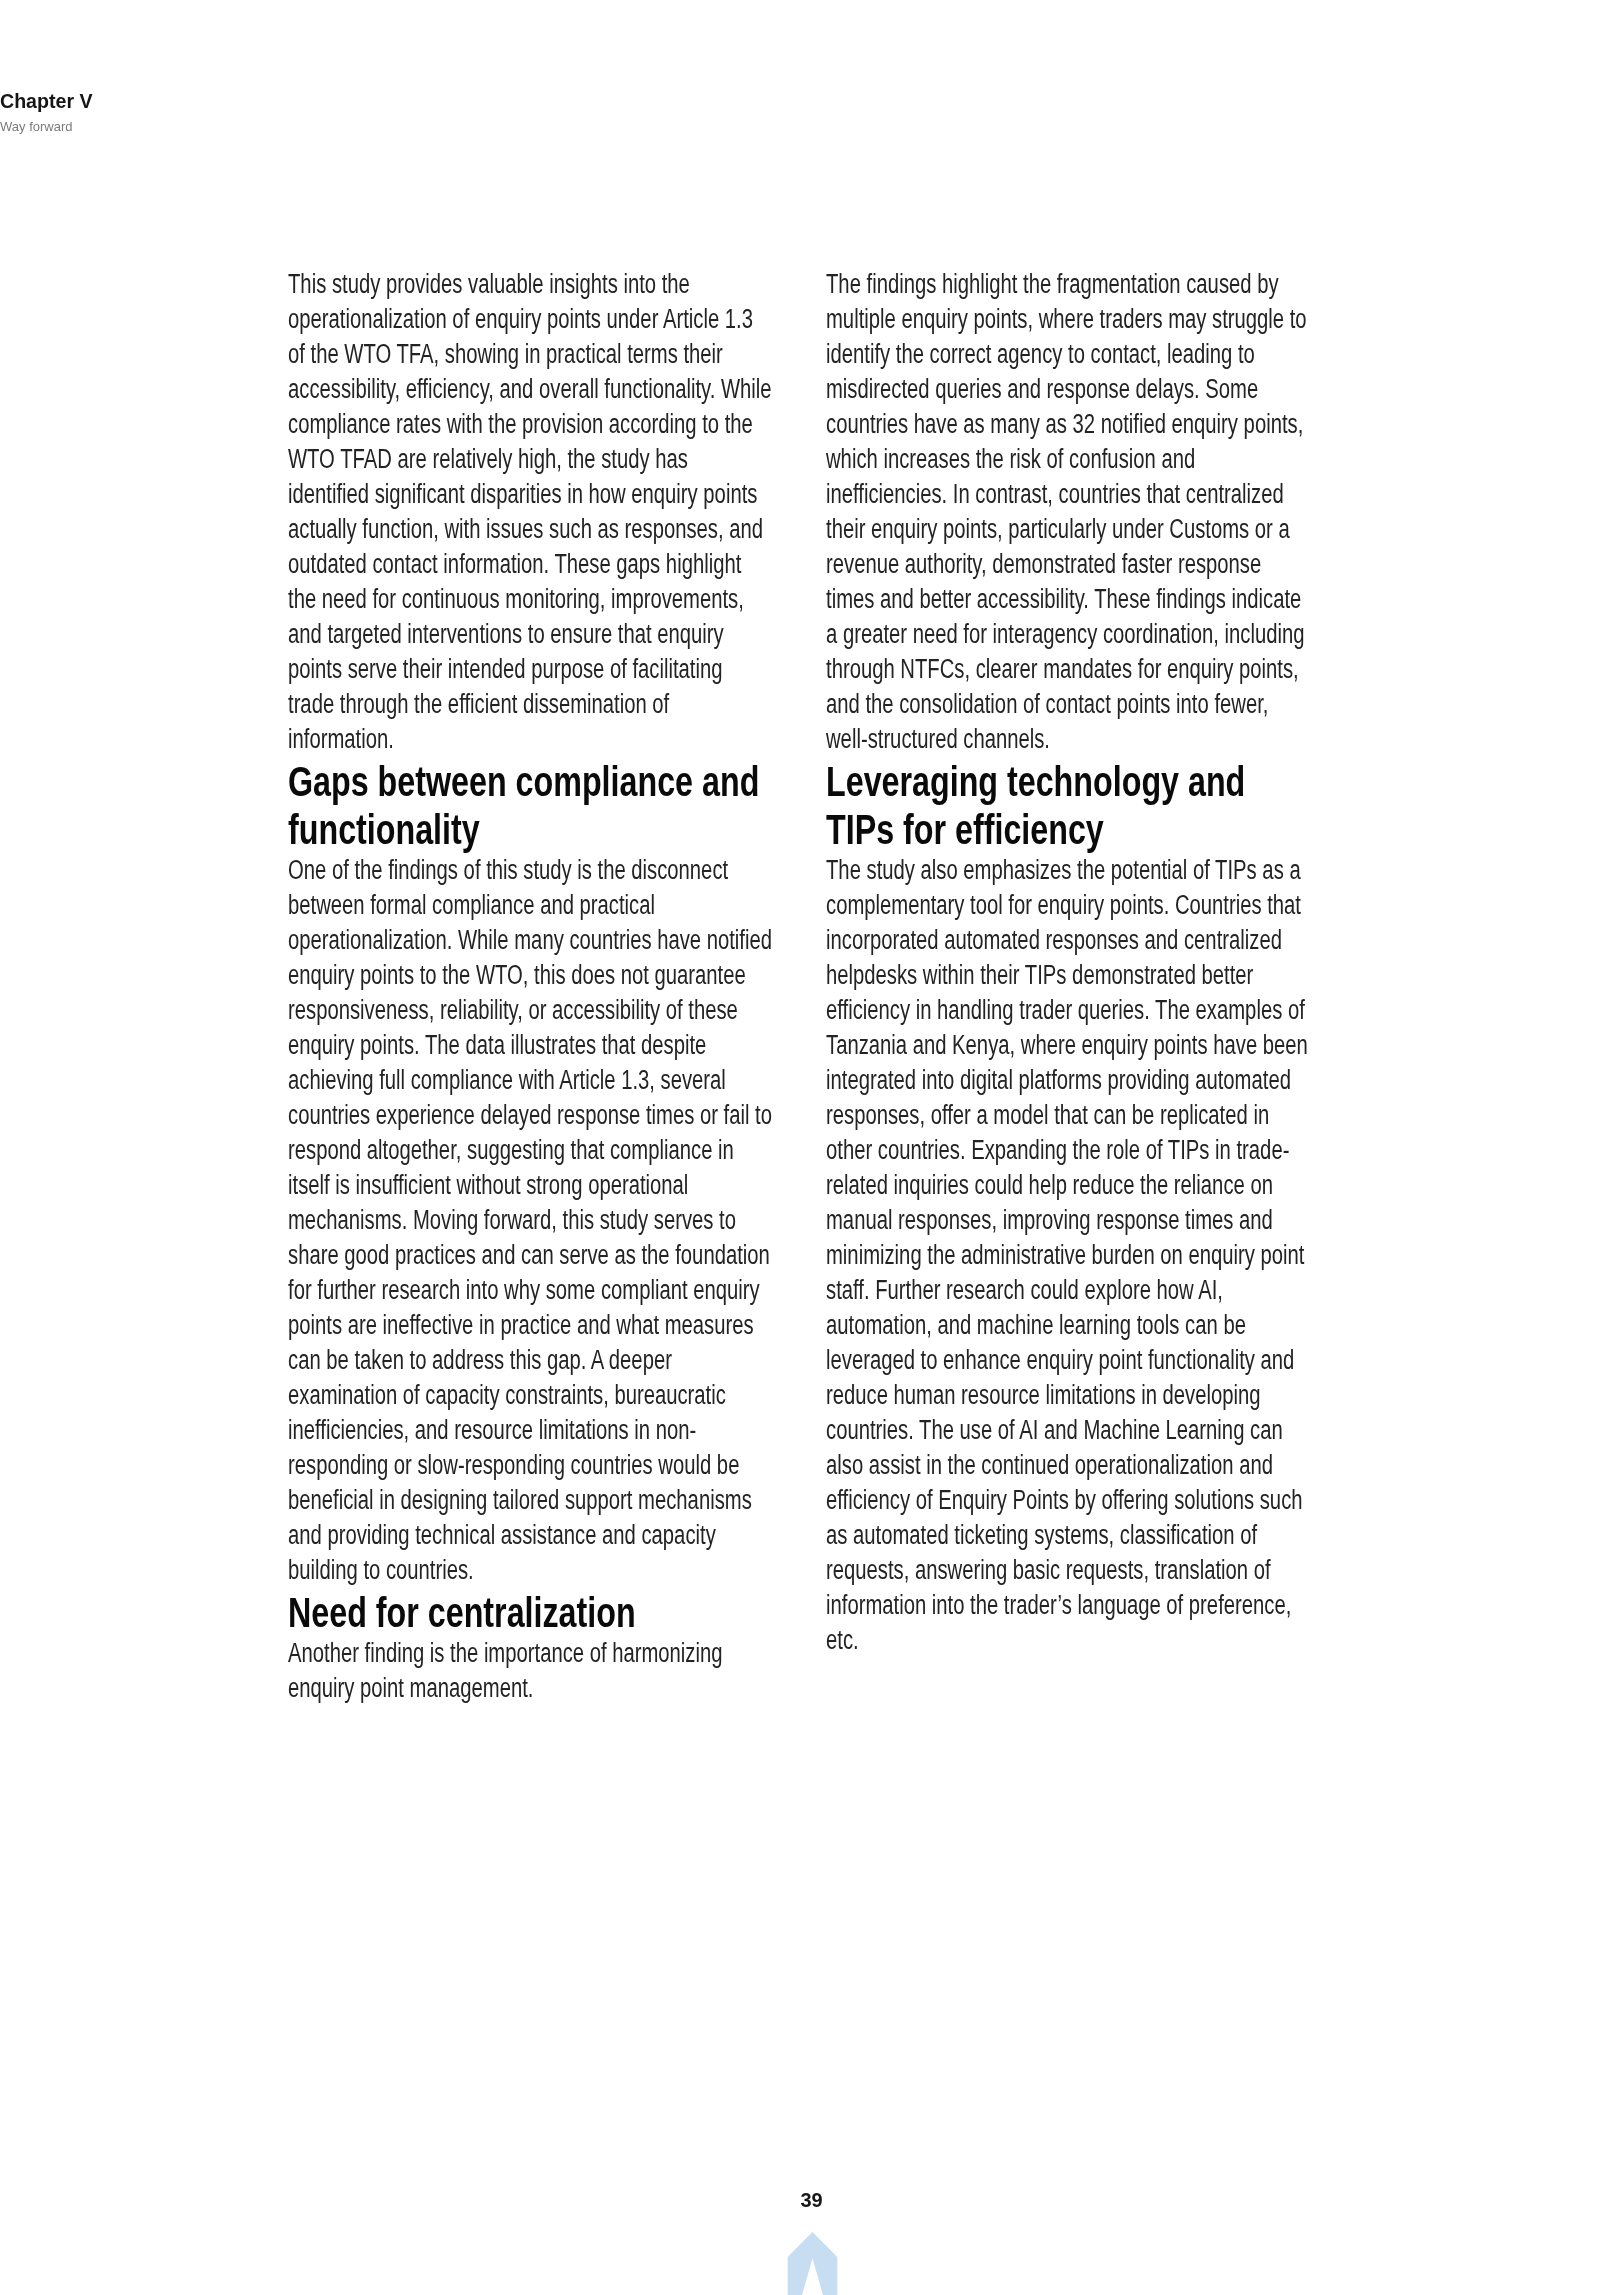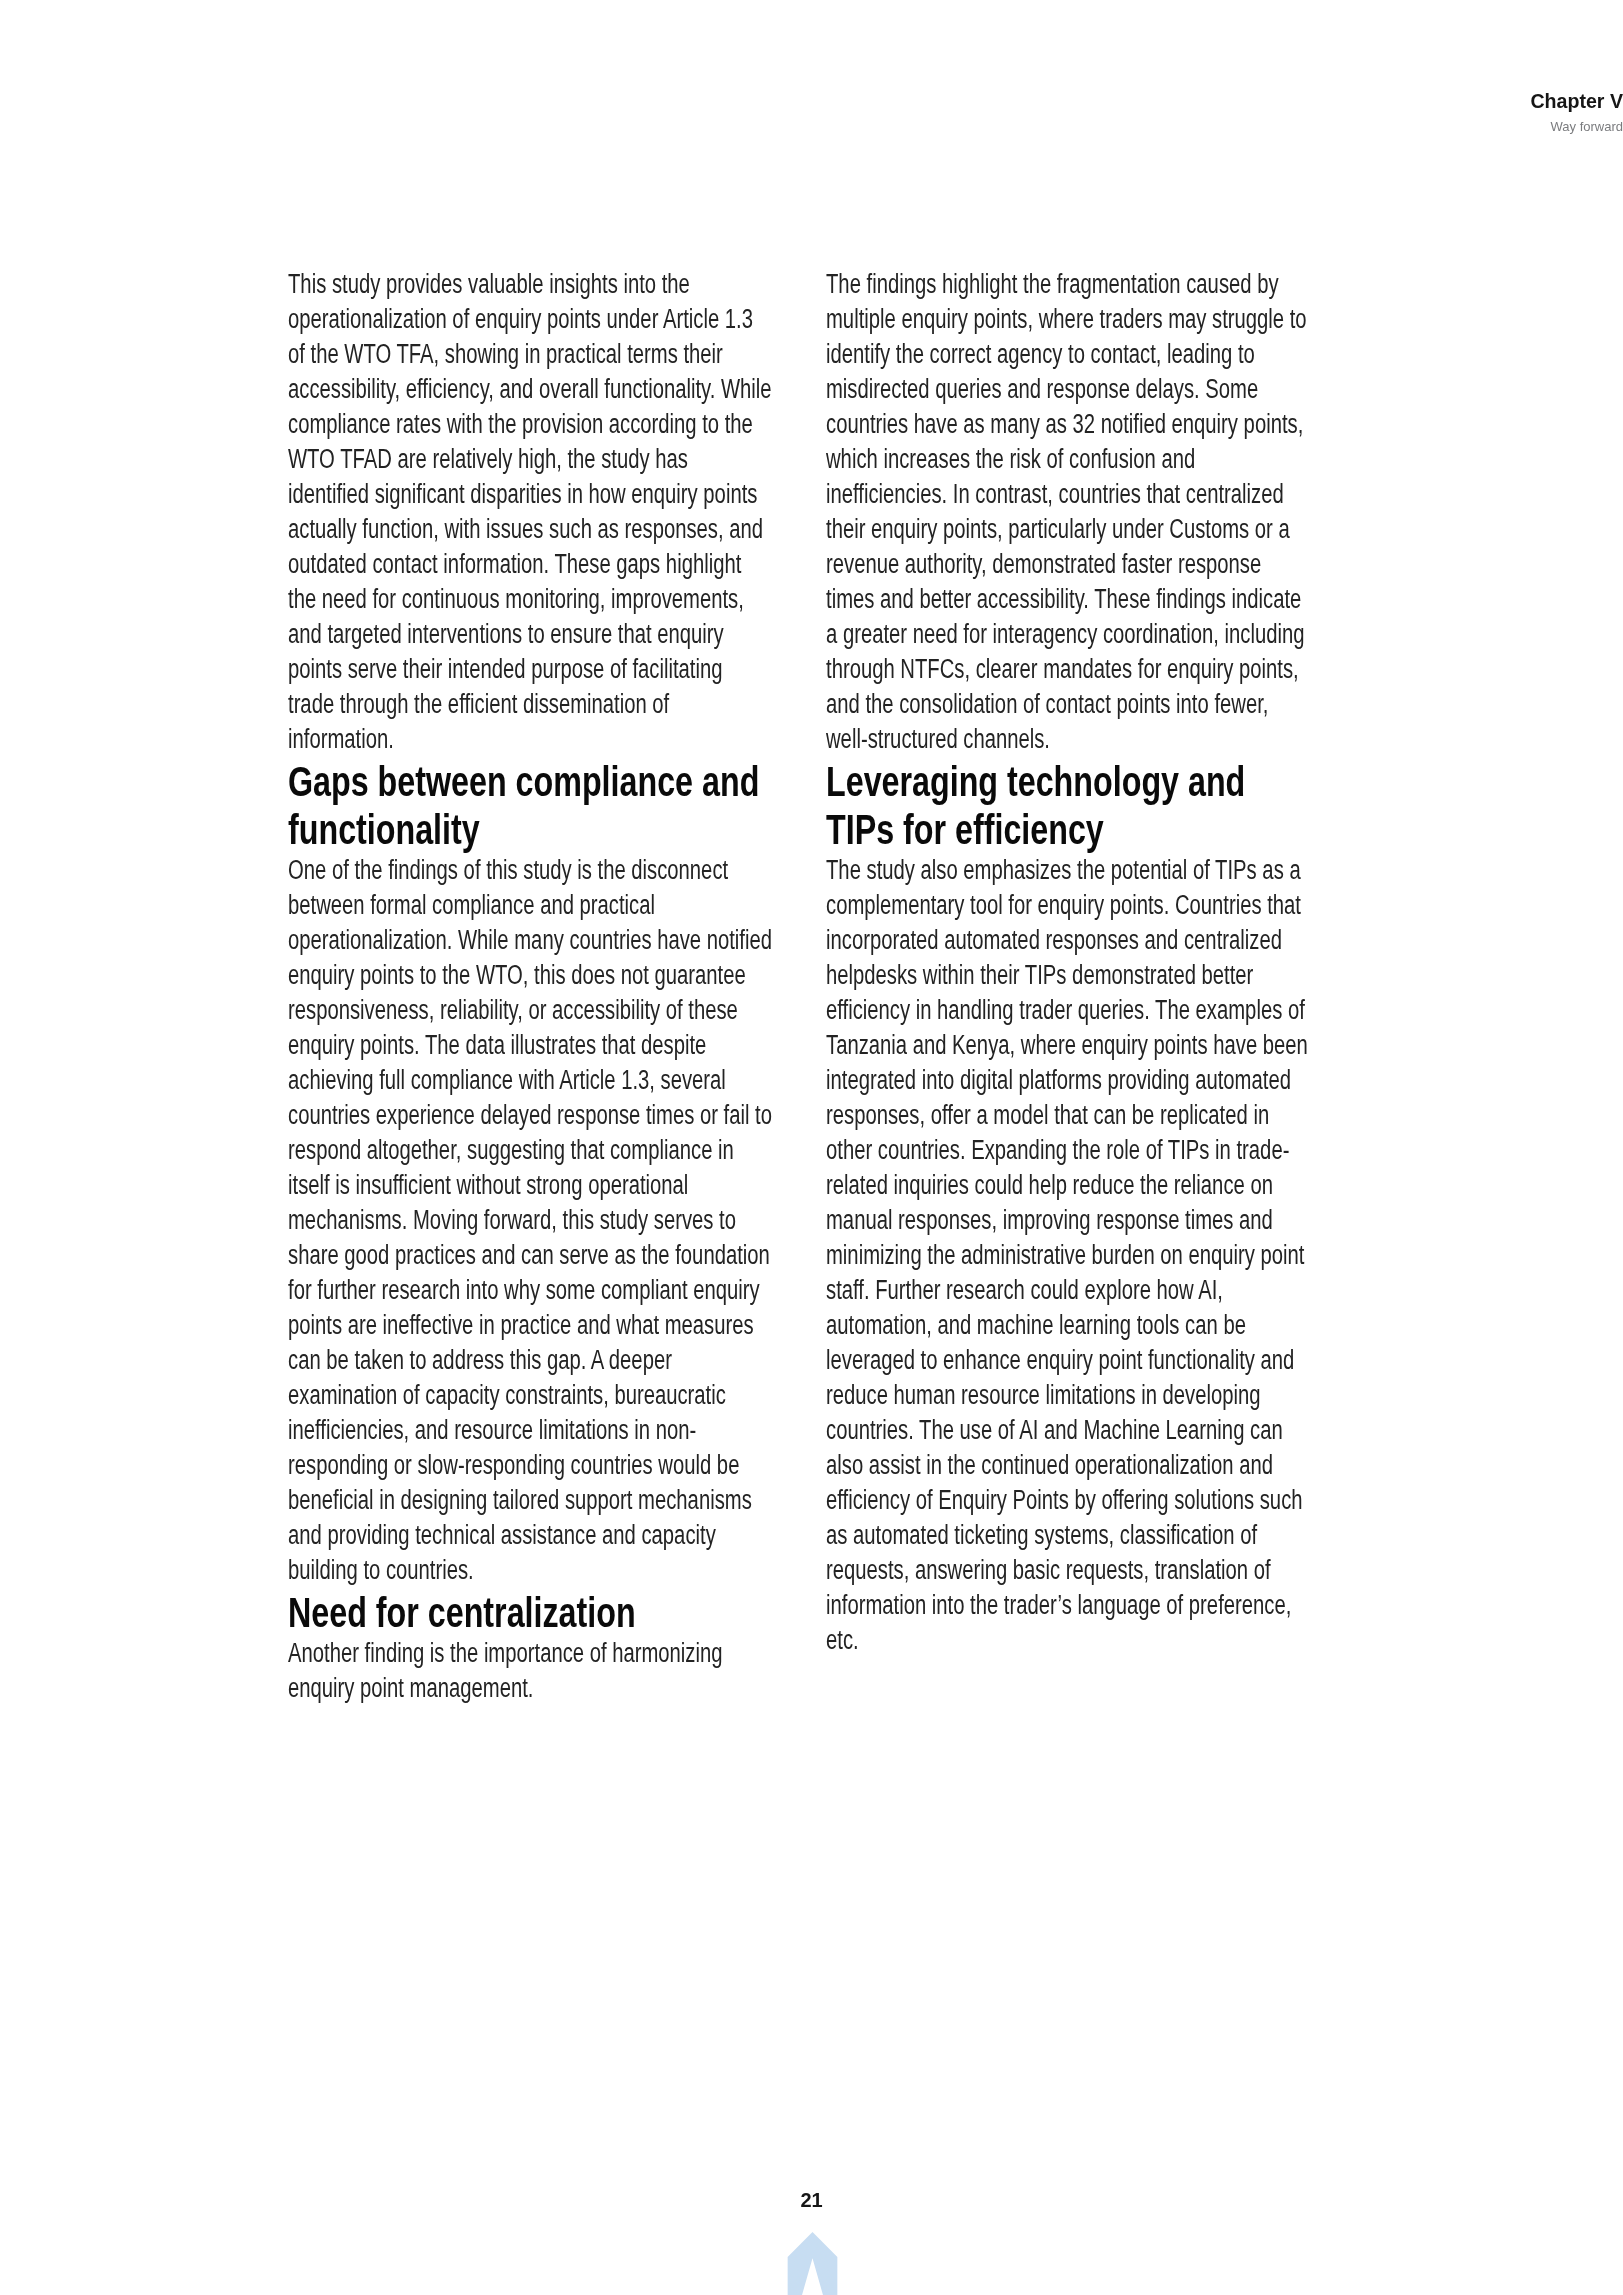--- a/index.html
+++ b/index.html
@@ -7,22 +7,21 @@
     position:relative;
     width:1623px; height:2295px;
     background:#ffffff;
     font-family:"Liberation Sans", sans-serif;
     color:#232323;
     overflow:hidden;
   }
   
   .running-head {
     position:absolute; top:89px; left:0; right:0;
-    text-align:right;
-    margin-left:23px;
+    text-align:left;
   }
   .chapter-label {
     font-size:19.6px; line-height:25px; font-weight:bold; color:#161616;
   }
   .chapter-subtitle {
     font-size:13px; line-height:25px; color:#7b7c7f;
   }
   
   .col {
     position:absolute; top:267px;
@@ -76,21 +75,21 @@
     <h2 class="h-centralization">Need for centralization</h2>
     <p>Another finding is the importance of harmonizing enquiry point management.</p>
   </div>
 
   <div class="col col-right">
     <p>The findings highlight the fragmentation caused by multiple enquiry points, where traders may struggle to identify the correct agency to contact, leading to misdirected queries and response delays. Some countries have as many as 32 notified enquiry points, which increases the risk of confusion and inefficiencies. In contrast, countries that centralized their enquiry points, particularly under Customs or a revenue authority, demonstrated faster response times and better accessibility. These findings indicate a greater need for interagency coordination, including through NTFCs, clearer mandates for enquiry points, and the consolidation of contact points into fewer, well-structured channels.</p>
     <h2 class="h-leveraging">Leveraging technology and TIPs for efficiency</h2>
     <p>The study also emphasizes the potential of TIPs as a complementary tool for enquiry points. Countries that incorporated automated responses and centralized helpdesks within their TIPs demonstrated better efficiency in handling trader queries. The examples of Tanzania and Kenya, where enquiry points have been integrated into digital platforms providing automated responses, offer a model that can be replicated in other countries. Expanding the role of TIPs in trade-related inquiries could help reduce the reliance on manual responses, improving response times and minimizing the administrative burden on enquiry point staff. Further research could explore how AI, automation, and machine learning tools can be leveraged to enhance enquiry point functionality and reduce human resource limitations in developing countries. The use of AI and Machine Learning can also assist in the continued operationalization and efficiency of Enquiry Points by offering solutions such as automated ticketing systems, classification of requests, answering basic requests, translation of information into the trader’s language of preference, etc.</p>
   </div>
 
-  <div class="page-number">21</div>
+  <div class="page-number">39</div>
 
   <div class="chevron-wrap">
     <svg width="51" height="63" viewBox="0 0 78 96" xmlns="http://www.w3.org/2000/svg">
       <polygon points="39,0 77,38 77,96 55,96 39,40 23,96 1,96 1,38" fill="#c7ddf2"></polygon>
     </svg>
   </div>
 
 </div>
 
 

